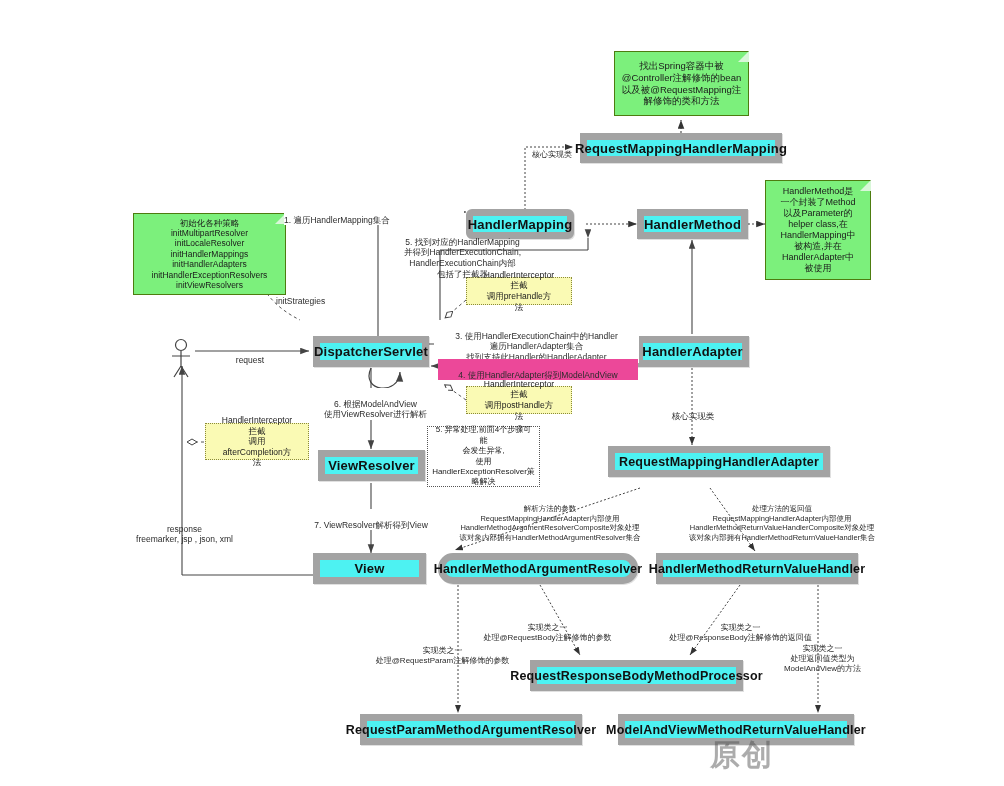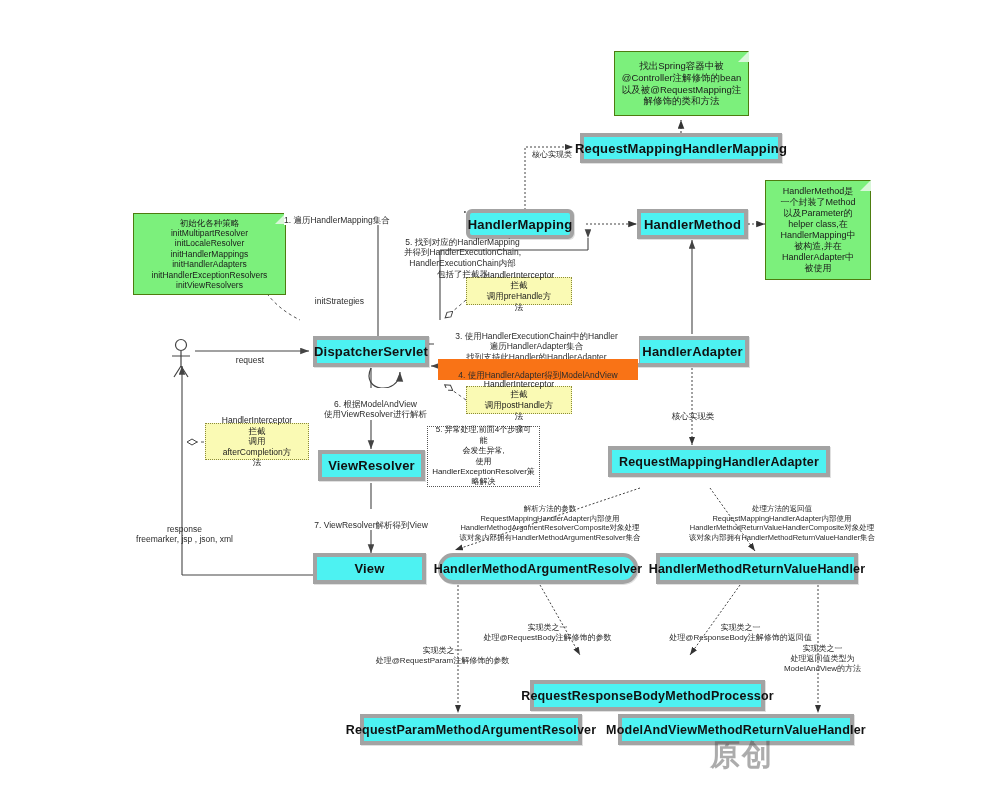--- a/index.html
+++ b/index.html
@@ -4,21 +4,21 @@
 <style>
   html,body{margin:0;padding:0;background:#ffffff;}
   body{font-family:"Liberation Sans","DejaVu Sans",sans-serif;}
   #canvas{position:relative;width:1004px;height:786px;background:#ffffff;overflow:hidden;}
   svg.edges{position:absolute;left:0;top:0;width:1004px;height:786px;pointer-events:none;}
 
   .node{
     position:absolute;
     box-sizing:border-box;
     background:#4DF2F2;
-    border:4px solid #a3a3a3;
+    border:7px solid #a3a3a3;
     color:#111;
     font-weight:bold;
     display:flex;align-items:center;justify-content:center;
     text-align:center;
     letter-spacing:.2px;
     box-shadow:1px 1px 0 rgba(0,0,0,.12);
   }
   .note-green{
     position:absolute;box-sizing:border-box;
     background:#7CF07C;border:1px solid #4d7c0f;
@@ -161,21 +161,21 @@
   </div>
 
   <div class="node" style="left:438px;top:553px;width:200px;height:31px;font-size:12.5px;border-radius:15px;">
     <span>HandlerMethodArgumentResolver</span>
   </div>
 
   <div class="node" style="left:656px;top:553px;width:202px;height:31px;font-size:12.5px;">
     <span>HandlerMethodReturnValueHandler</span>
   </div>
 
-  <div class="node" style="left:530px;top:680px;width:235px;height:31px;font-size:12.5px;">
+  <div class="node" style="left:530px;top:660px;width:213px;height:31px;font-size:12.5px;">
     <span>RequestResponseBodyMethodProcessor</span>
   </div>
 
   <div class="node" style="left:360px;top:714px;width:222px;height:31px;font-size:12.5px;">
     <span>RequestParamMethodArgumentResolver</span>
   </div>
 
   <div class="node" style="left:618px;top:714px;width:236px;height:31px;font-size:12.5px;">
     <span>ModelAndViewMethodReturnValueHandler</span>
   </div>
@@ -233,21 +233,21 @@
   </div>
 
   <div class="lbl" style="left:502px;top:140px;width:70px;font-size:8px;text-align:right;">
     <span>核心实现类</span>
   </div>
 
   <div class="lbl" style="left:655px;top:400px;width:76px;font-size:8.5px;">
     <span>核心实现类</span>
   </div>
 
-  <div class="lbl" style="left:284px;top:285px;width:80px;font-size:8.5px;text-align:right;">
+  <div class="lbl" style="left:276px;top:285px;width:80px;font-size:8.5px;text-align:left;">
     <span>initStrategies</span>
   </div>
 
   <div class="lbl" style="left:215px;top:344px;width:70px;font-size:8.5px;">
     <span>request</span>
   </div>
 
   <div class="lbl" style="left:284px;top:204px;width:180px;font-size:8.5px;text-align:left;background:#fff;">
     <span>1. 遍历HandlerMapping集合</span>
   </div>
@@ -258,21 +258,21 @@
 HandlerExecutionChain内部
 包括了拦截器</span>
   </div>
 
   <div class="lbl" style="left:434px;top:320px;width:205px;font-size:8.5px;background:#fff;">
     <span>3. 使用HandlerExecutionChain中的Handler
 遍历HandlerAdapter集合
 找到支持此Handler的HandlerAdapter</span>
   </div>
 
-  <div class="lbl" style="left:438px;top:359px;width:200px;font-size:8.5px;background:#f97316;">
+  <div class="lbl" style="left:438px;top:359px;width:200px;font-size:8.5px;background:#ec4899;">
     <span>4. 使用HandlerAdapter得到ModelAndView</span>
   </div>
 
   <div class="lbl" style="left:303px;top:388px;width:145px;font-size:8.5px;background:#fff;">
     <span>6. 根据ModelAndView
 使用ViewResolver进行解析</span>
   </div>
 
   <div class="lbl" style="left:296px;top:509px;width:150px;font-size:8.5px;background:#fff;">
     <span>7. ViewResolver解析得到View</span>

